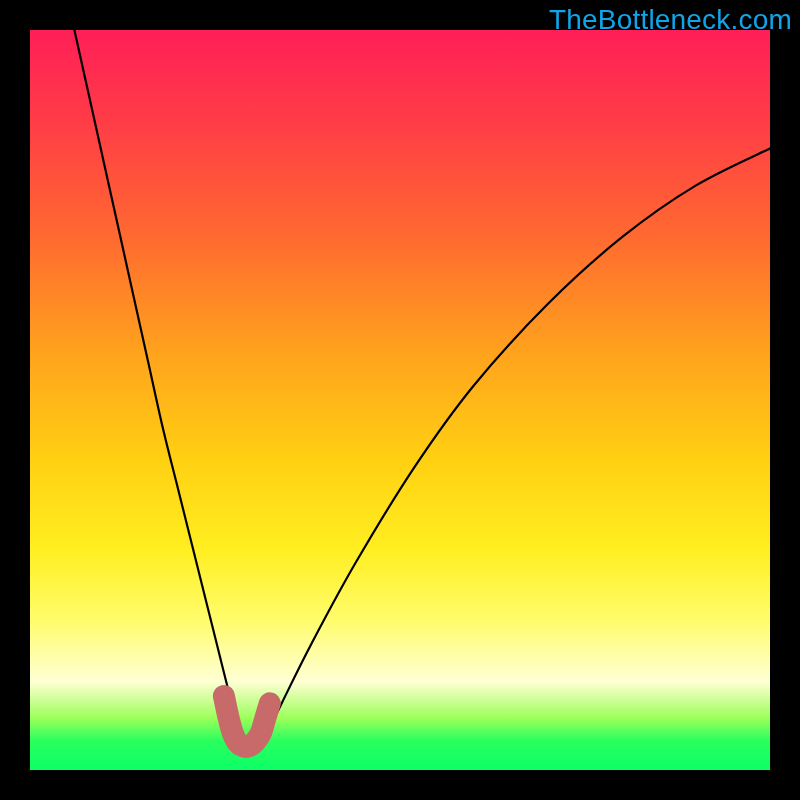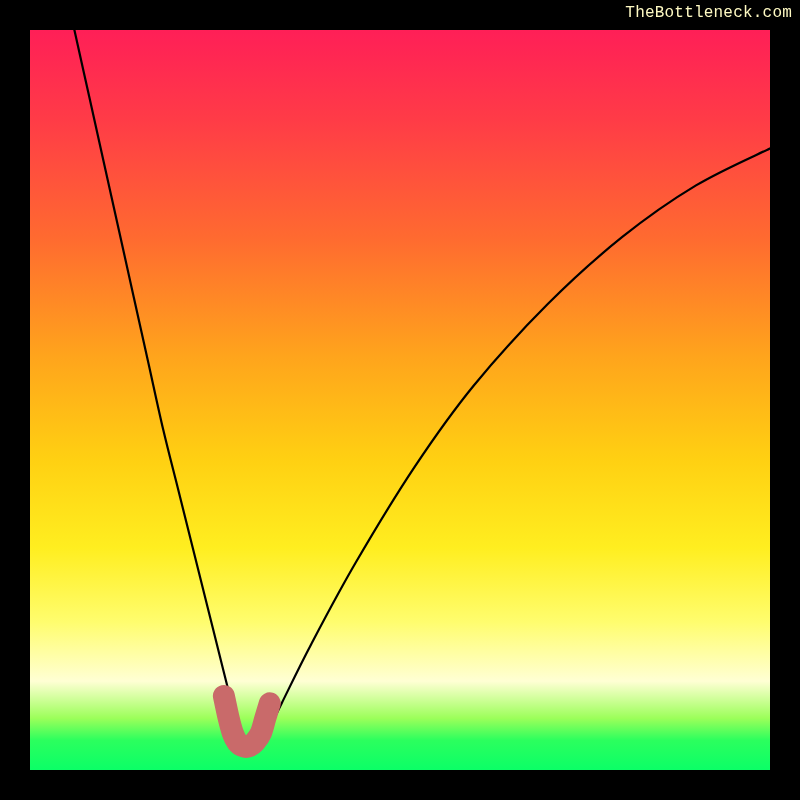--- a/index.html
+++ b/index.html
@@ -50,23 +50,23 @@
     position: absolute;
     left: 0;
     top: 0;
     width: 740px;
     height: 740px;
   }
   .watermark {
     position: absolute;
     top: 4px;
     right: 8px;
-    font-family: Liberation Mono, monospace;
-    font-size: 16px;
-    color: #fef9c3;
+    font-family: Liberation Sans, sans-serif;
+    font-size: 28px;
+    color: #0ea5e9;
     letter-spacing: 0.2px;
     user-select: none;
   }
 </style>
 </head>
 <body>
 
 <div class="stage">
   <div class="watermark">TheBottleneck.com</div>
 

